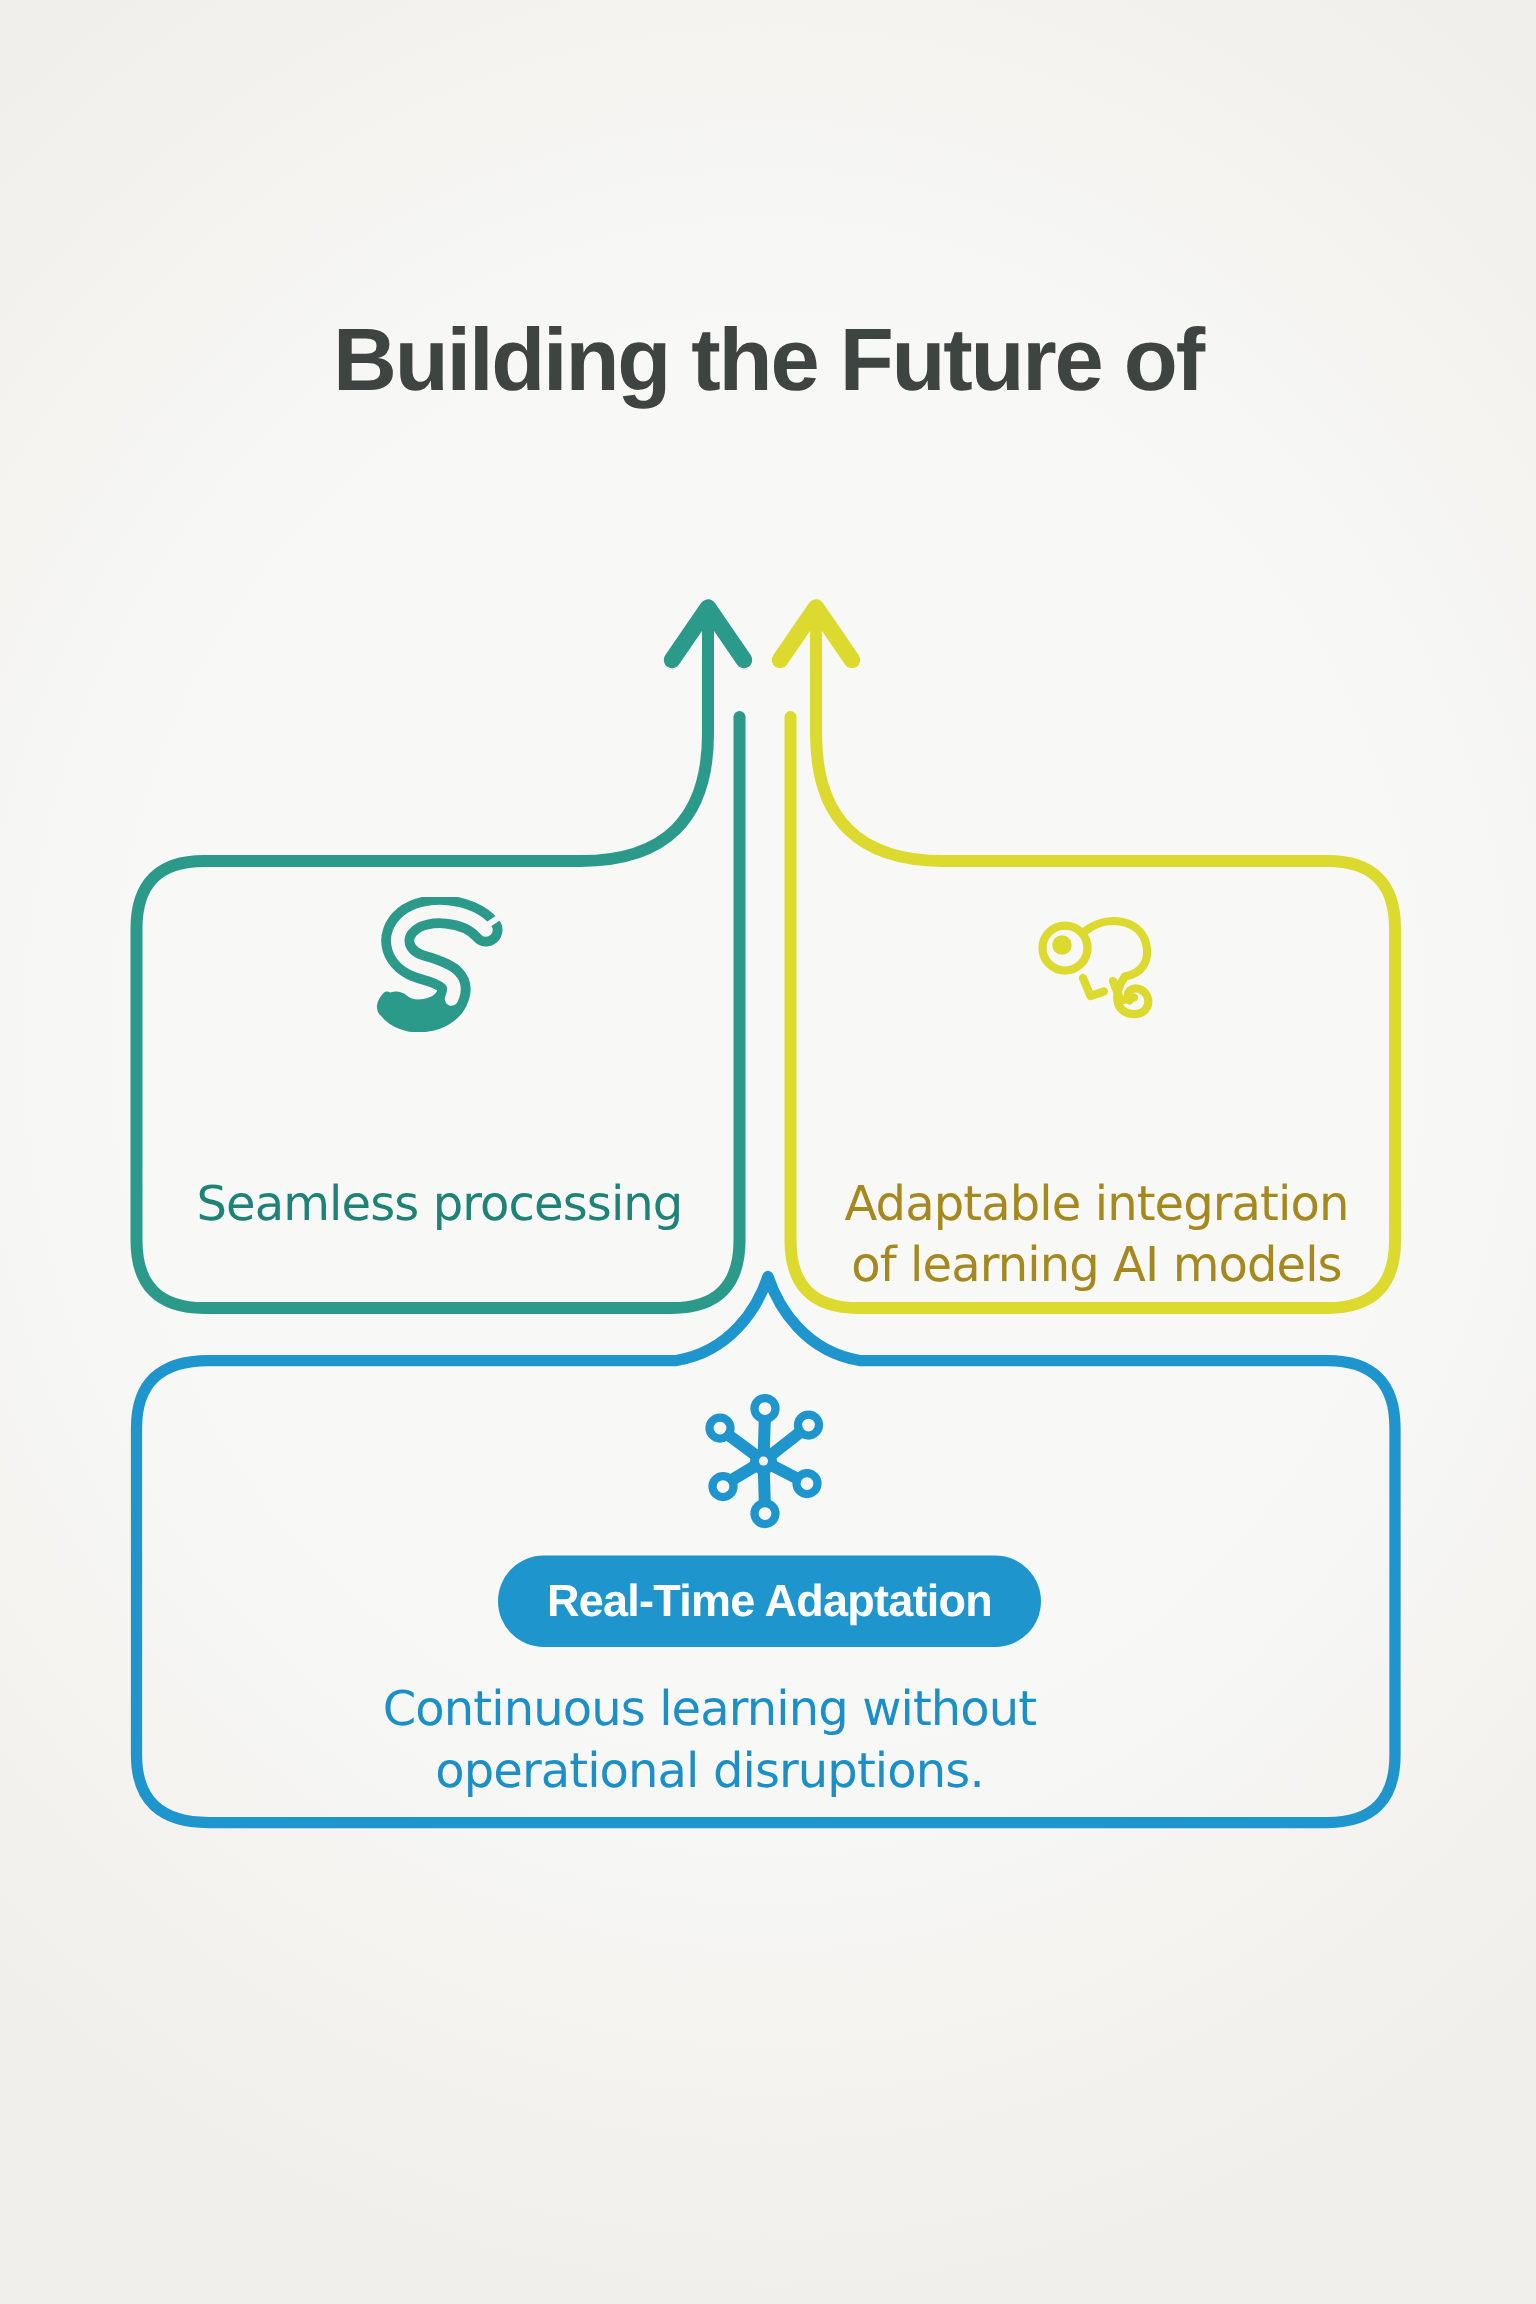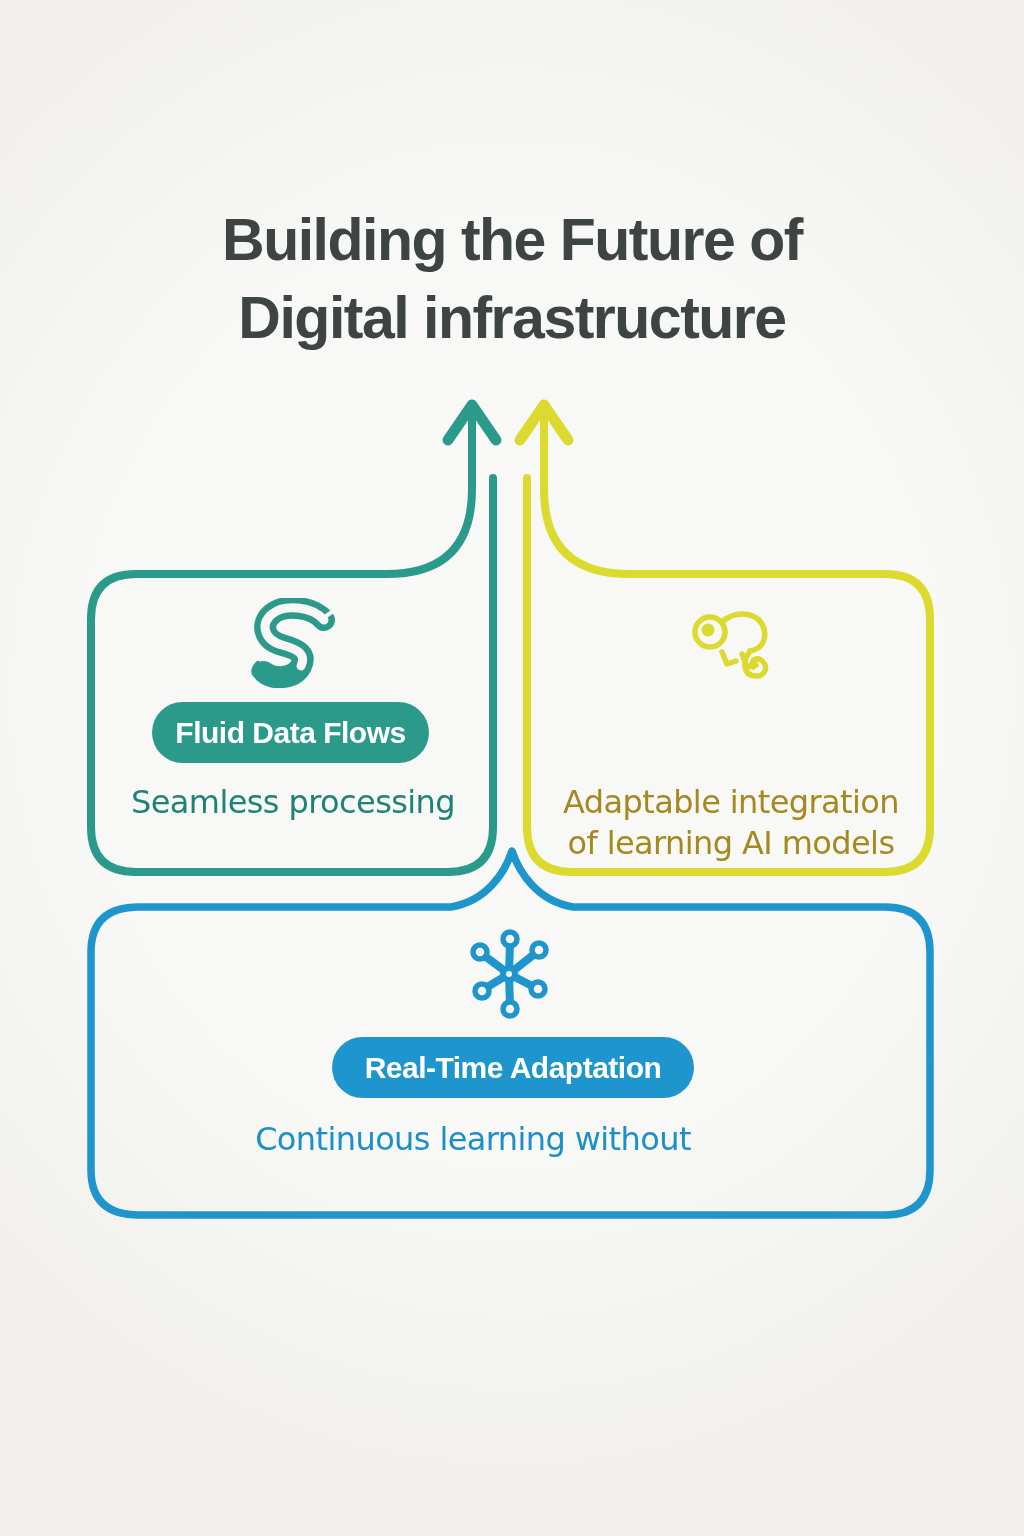--- a/index.html
+++ b/index.html
@@ -37,21 +37,20 @@
   .desc-yellow{left:531px;top:782px;width:400px;color:#a5891f;}
   .desc-blue{left:53px;top:1119px;width:840px;color:#1d8fc7;}
 </style>
 </head>
 <body>
 
 <div class="canvas">
 
   <h1 class="title">
     <span class="t-line">Building the Future of</span>
-    <span class="t-line">Digital infrastructure</span>
   </h1>
 
   <svg class="connector-svg" viewBox="0 0 1024 1536" fill="none">
 
     <path d="M 493 478 L 493 827 Q 493 872 448 872 L 136 872 Q 91 872 91 827 L 91 619 Q 91 574 136 574 L 387 574 Q 472 574 472 489 L 472 407" stroke="#2b9a8b" stroke-width="8" stroke-linecap="round" stroke-linejoin="round"></path>
     <path d="M 448 440 L 472 405 L 496 440" stroke="#2b9a8b" stroke-width="11" stroke-linecap="round" stroke-linejoin="round"></path>
 
     <path d="M 527 478 L 527 827 Q 527 872 572 872 L 885 872 Q 930 872 930 827 L 930 619 Q 930 574 885 574 L 629 574 Q 544 574 544 489 L 544 407" stroke="#dcd92f" stroke-width="8" stroke-linecap="round" stroke-linejoin="round"></path>
     <path d="M 520 440 L 544 405 L 568 440" stroke="#dcd92f" stroke-width="11" stroke-linecap="round" stroke-linejoin="round"></path>
 
@@ -87,27 +86,27 @@
       <circle cx="46" cy="83" r="7"></circle>
       <circle cx="16" cy="26" r="7"></circle>
       <circle cx="75" cy="24" r="7"></circle>
       <circle cx="18" cy="65" r="7"></circle>
       <circle cx="74" cy="63" r="7"></circle>
     </g>
     <circle cx="45" cy="48" r="9" fill="#1e95cd"></circle>
     <circle cx="45" cy="48" r="3" fill="#f8f7f5"></circle>
   </svg>
 
-  <div class="pill pill-teal">Fluid Data Flows</div>
   <div class="pill pill-blue">Real-Time Adaptation</div>
 
   <div class="desc desc-teal">
     <div>Seamless processing</div>
   </div>
   <div class="desc desc-yellow">
     <div>Adaptable integration</div>
     <div>of learning AI models</div>
   </div>
   <div class="desc desc-blue">
     <div>Continuous learning without</div>
+    <div>operational disruptions.</div>
   </div>
 
 </div>
 
 </body></html>

